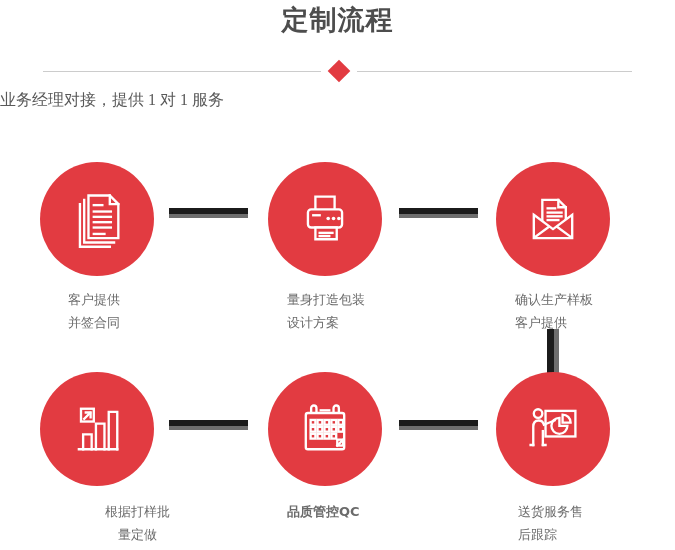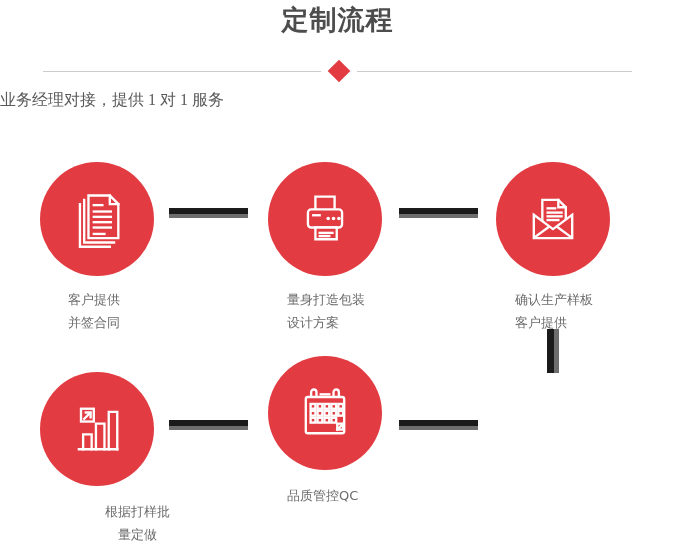--- a/index.html
+++ b/index.html
@@ -58,21 +58,21 @@
     text-align: left;
     font-size: 16px;
     color: var(--subtitle);
     font-family: Liberation Serif, serif;
   }
   .step { position: absolute; width: 170px; }
   .s1 { left: 40px;  top: 162px; }
   .s2 { left: 268px; top: 162px; }
   .s3 { left: 496px; top: 162px; }
   .s4 { left: 40px;  top: 372px; }
-  .s5 { left: 268px; top: 356px; }
+  .s5 { left: 268px; top: 372px; font-weight: bold; }
   .s6 { left: 496px; top: 372px; }
   .circle {
     width: 114px; height: 114px;
     border-radius: 50%;
     background: var(--circle);
     display: flex; align-items: center; justify-content: center;
     color: #fff;
   }
   .circle svg { display: block; }
   .ic { stroke: #ffffff; stroke-width: 2.2; fill: none; stroke-linecap: square; stroke-linejoin: miter; }
@@ -237,14 +237,33 @@
           <rect x="41.5" y="40" width="5.5" height="5.5"></rect>
           <path d="M41.5 45.5 L47 40"></path>
         </g>
       </svg>
     </div>
     <div class="label">
       <div>品质管控QC</div>
     </div>
   </div>
 
+  <div class="step s6 row2 ml22">
+    <div class="circle">
+      <svg width="64" height="64" viewBox="0 0 60 60">
+        <g class="ic">
+          <rect x="23" y="13" width="28" height="24"></rect>
+          <path class="fill-bg" d="M36 27 L36 19.5 A7.5 7.5 0 1 0 43.5 27 Z"></path>
+          <path class="fill-bg" d="M39 24 L39 16.5 A7.5 7.5 0 0 1 46.5 24 Z"></path>
+          <circle class="fill-bg" cx="16" cy="15.5" r="4"></circle>
+          <path d="M11.5 45 V28 q0 -6 5 -6 q4 0 5 4 l10 -4"></path>
+          <path d="M20.5 45 V32"></path>
+          <path d="M11.5 45 h-2.5 M20.5 45 h2.5"></path>
+        </g>
+      </svg>
+    </div>
+    <div class="label">
+      <div>送货服务售</div>
+      <div>后跟踪</div>
+    </div>
+  </div>
 
 </div>
 
 </body></html>

